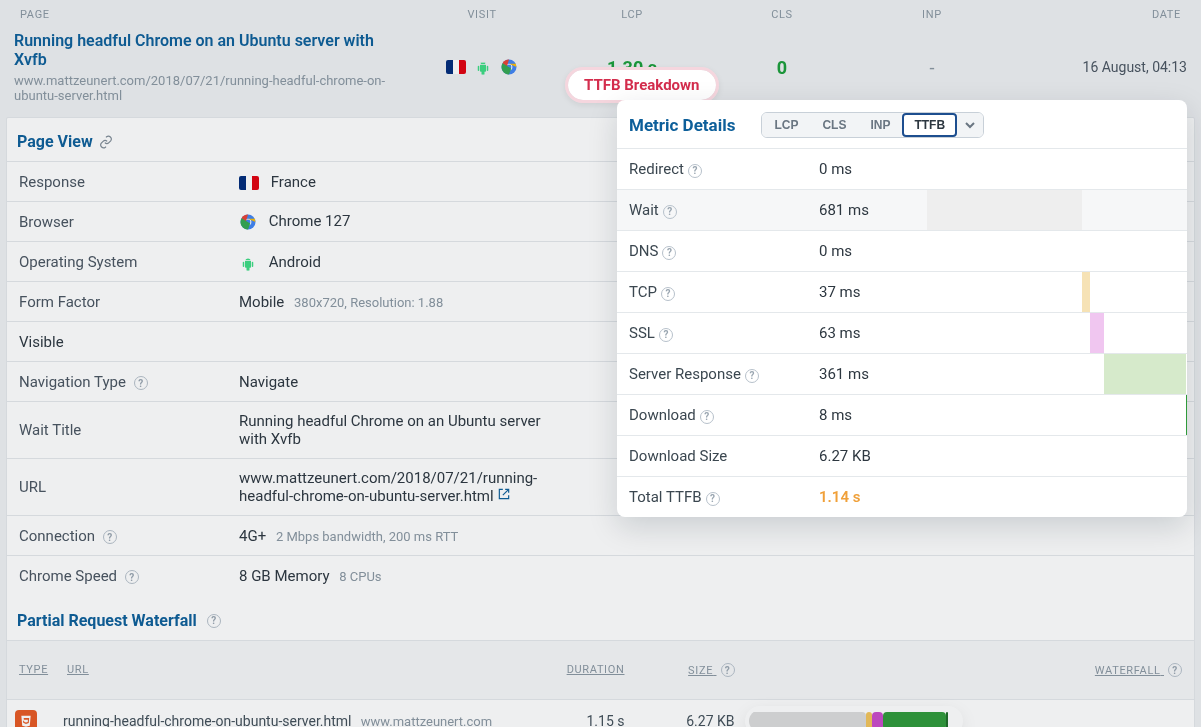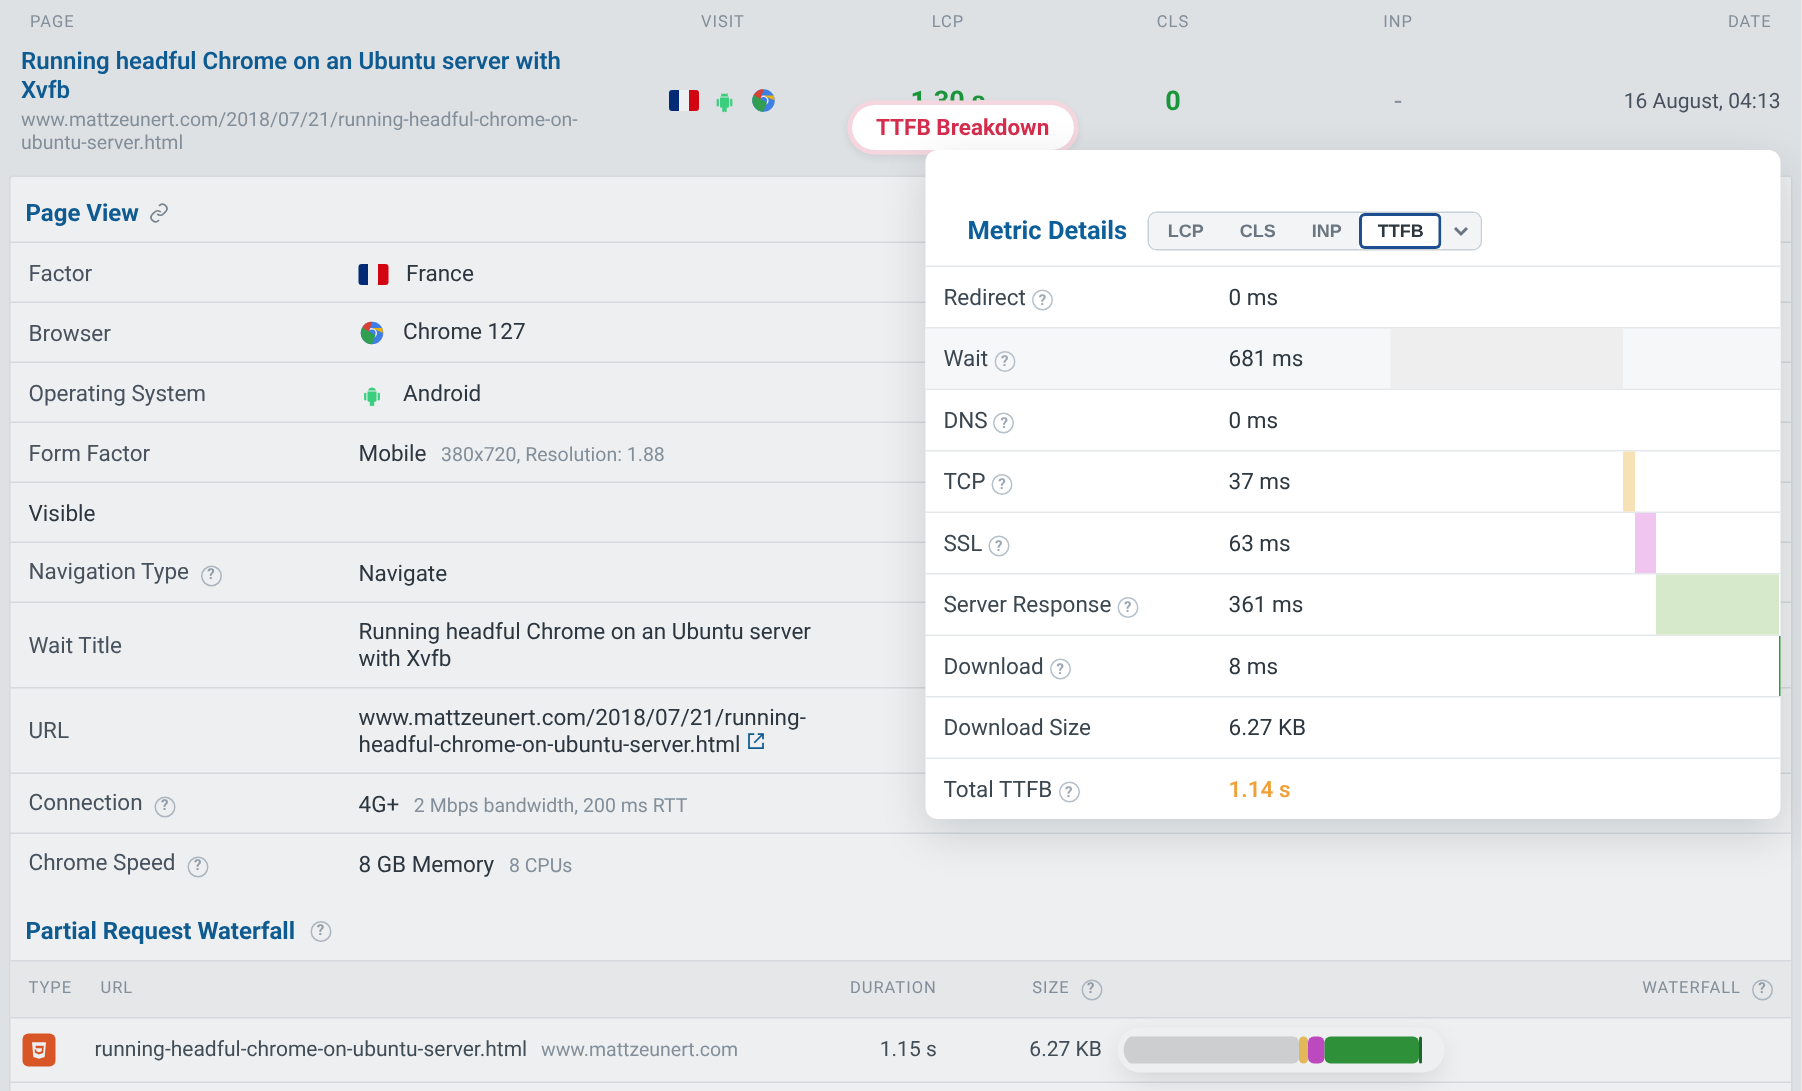--- a/index.html
+++ b/index.html
@@ -99,22 +99,22 @@
   }
   .rows .row .lbl{color:#4a5561}
   .rows .row .val{color:#2d3740}
   .val .mut{color:var(--muted);font-size:13px;margin-left:6px}
   .help{width:14px;height:14px;display:inline-flex;align-items:center;justify-content:center;border:1px solid #b7c1cb;border-radius:50%;color:#9aa6b1;font-size:10px;font-weight:700;margin-left:4px}
   .linkico{width:14px;height:14px;display:inline-block;vertical-align:middle}
   
   .wf-head{
     display:grid;
     grid-template-columns: 48px 1fr 110px 110px 1fr;
-    padding:11px 12px;border-top:1px solid var(--border);background:var(--dim-bg);
-    font-size:11px;color:var(--muted);letter-spacing:.06em;text-transform:uppercase;
+    padding:22px 12px;border-top:1px solid var(--border);background:var(--dim-bg);
+    font-size:11px;color:var(--muted);letter-spacing:.06em;text-transform:uppercase;text-decoration:underline;
   }
   .wf-head .r{text-align:right}
   .wf-row{
     display:grid;
     grid-template-columns: 48px 1fr 110px 110px 1fr;
     padding:10px 8px;border-top:1px solid var(--border);align-items:center;
     font-size:14px;
   }
   .wf-row .r{text-align:right}
   .wf-row .type-ico{width:22px;height:22px;border-radius:4px;display:inline-flex;align-items:center;justify-content:center;color:#fff;font-size:10px;font-weight:700}
@@ -132,23 +132,22 @@
   .wf-bar{position:absolute;top:2px;bottom:2px;border-radius:4px}
   
   .modal{
     position:absolute;
     left:617px;top:100px;width:570px;
     background:#fff;border-radius:8px;
     box-shadow:var(--modal-shadow);
     z-index:10;
   }
   .modal-head{
-    display:flex;align-items:center;gap:8px;
-    padding:12px 28px 10px;
-    margin-top:29px;
+    display:flex;align-items:center;gap:20px;
+    padding:12px 12px 10px;
   }
   .modal-head h3{margin:0;color:var(--link);font-size:17px;font-weight:700}
   .seg{display:flex;border:1px solid #c8d0d8;border-radius:6px;overflow:hidden;margin-left:6px}
   .seg button{border:none;background:#f2f4f6;color:#6a7682;padding:5px 12px;font-size:12px;font-weight:600;cursor:pointer}
   .seg button.active{background:#fff;color:#2d3740;box-shadow:inset 0 0 0 2px #1d4e8f;border-radius:4px}
   .seg button.drop{padding:5px 8px}
   .m-rows .mrow{
     display:grid;
     grid-template-columns: 190px 120px 1fr;
     padding:10px 12px;
@@ -217,21 +216,21 @@
     <span>Page View</span>
     <span class="linkico">
       <svg viewBox="0 0 24 24" fill="none" stroke="#7f8b96" stroke-width="2">
             <path d="M10 13a5 5 0 007 0l3-3a5 5 0 00-7-7l-1 1"></path>
             <path d="M14 11a5 5 0 00-7 0l-3 3a5 5 0 007 7l1-1"></path>
           </svg>
     </span>
   </div>
   <div class="rows">
     <div class="row">
-      <div class="lbl">Factor</div>
+      <div class="lbl">Response</div>
       <div class="val">
         <span class="flag france" style="vertical-align:middle;margin-right:8px"></span>
         <span>France</span>
       </div>
     </div>
     <div class="row">
       <div class="lbl">Browser</div>
       <div class="val">
         <span class="chrome-ico" style="vertical-align:middle;margin-right:8px;display:inline-block;width:18px;height:18px">
           <svg viewBox="0 0 24 24">

